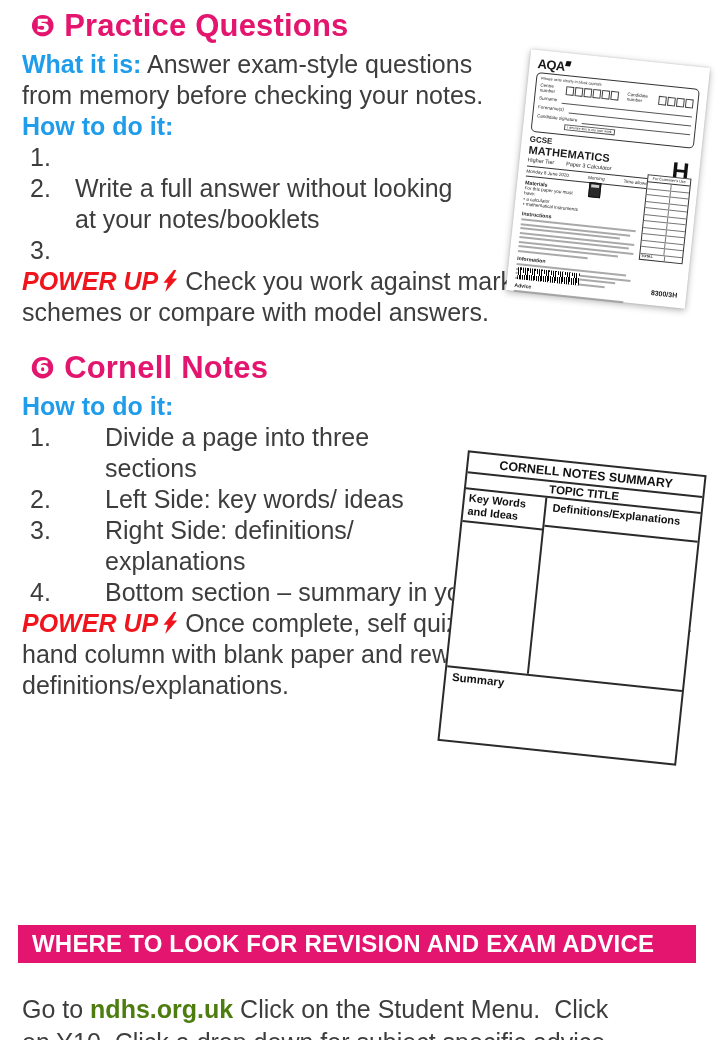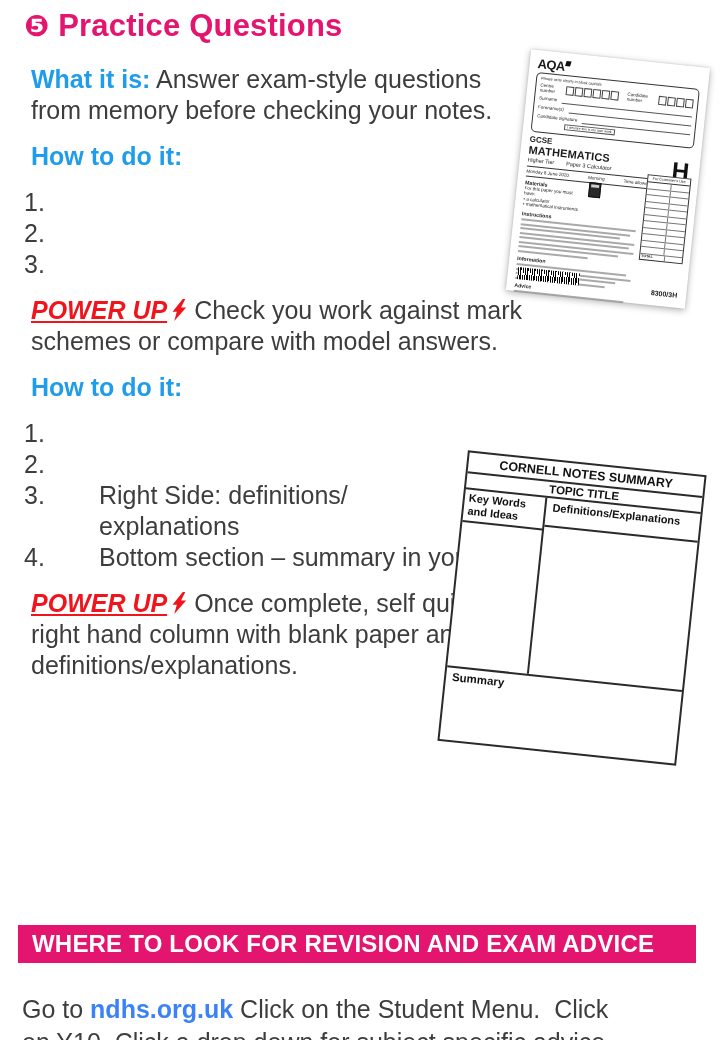--- a/index.html
+++ b/index.html
@@ -1,40 +1,40 @@
 <!DOCTYPE html>
 <html><head>
 <meta charset="utf-8">
 <style>
   html,body{margin:0;padding:0;}
   body{
     width:720px;height:1040px;background:#ffffff;position:relative;overflow:hidden;
     font-family:"Liberation Sans","DejaVu Sans",sans-serif;color:#3d3d3d;
   }
-  .content{position:absolute;left:16px;top:6px;width:676px;}
+  .content{position:absolute;left:22px;top:6px;width:676px;}
   .sec-title{font-size:31px;font-weight:bold;color:#E3156F;margin:0;padding:2px 0 5px 8px;letter-spacing:.2px;}
   .sec-title .badge{font-size:.95em;margin-right:9px;}
   .sec-title.second{margin-top:20px;}
-  .body{font-size:25px;line-height:31px;margin:15px;}
+  .body{font-size:25px;line-height:31px;margin:0;}
   .lbl{font-weight:bold;}
   .blue{color:#1F9CEA;}
   .w500{width:500px;}
   .w420{width:420px;}
   .w560{width:560px;}
   .li{display:flex;font-size:25px;line-height:31px;padding-left:8px;}
   .li .num{flex:0 0 45px;}
   .li.wide .num{flex:0 0 75px;}
   .itxt{white-space:pre-line;}
-  .plabel{color:#F0141C;font-weight:bold;font-style:italic;text-decoration:underline;}
+  .plabel{color:#F0141C;font-weight:bold;font-style:italic;}
   .bolt{vertical-align:-3px;margin:0 7px 0 3px;}
   
   .banner{position:absolute;left:18px;top:925px;width:664px;height:38px;background:#E3156F;
           color:#fff;font-weight:bold;font-size:24px;line-height:38px;padding-left:14px;letter-spacing:.2px;}
   .footer{position:absolute;left:22px;top:968px;width:676px;font-size:25px;line-height:33px;}
-  .footer .link{color:#3b82f6;font-weight:bold;}
+  .footer .link{color:#4d7c0f;font-weight:bold;}
   .prewrap{white-space:pre-wrap;}
   
   .exam{position:absolute;left:518px;top:58px;width:180px;height:242px;background:#fff;
         transform:rotate(6deg);box-shadow:0 2px 7px rgba(0,0,0,.30),0 0 2px rgba(0,0,0,.18);
         box-sizing:border-box;padding:7px 8px;color:#1a1a1a;font-size:5px;}
   .exam .logo{font-weight:bold;font-size:13px;letter-spacing:-.5px;line-height:13px;}
   .exam .logo .logosq{display:inline-block;width:5px;height:5px;background:#111;margin:0 0 5px 1px;transform:skewX(-12deg);}
   .idbox{border:1px solid #333;border-radius:5px;padding:3px 4px 4px;margin-top:2px;font-size:4.5px;color:#222;}
   .idrow{display:flex;align-items:center;margin-top:2px;gap:2px;}
   .cellrow{display:inline-flex;gap:1px;margin-left:2px;}
@@ -89,42 +89,50 @@
 
   <p class="body">
     <span class="lbl blue">How to do it:</span>
   </p>
 
   <div class="li">
     <span class="num">1.</span>
   </div>
   <div class="li">
     <span class="num">2.</span>
+    <span class="itxt">Write a full answer without looking
+at your notes/booklets</span>
   </div>
   <div class="li">
     <span class="num">3.</span>
   </div>
 
   <p class="body w560">
     <span class="plabel">POWER UP</span><svg class="bolt" width="17" height="24" viewBox="0 0 20 26">
         <path d="M15 0 L3 15 h5 L5 26 L19 10 h-6 L18 0 Z" fill="#F0141C"></path>
       </svg><span>Check you work against mark schemes or compare with model answers.</span>
   </p>
 
+  <h1 class="sec-title second">
+    <span class="badge">❻</span><span>Cornell Notes</span>
+  </h1>
 
 
   <p class="body">
     <span class="lbl blue">How to do it:</span>
   </p>
 
   <div class="li wide">
     <span class="num">1.</span>
+    <span class="itxt">Divide a page into three
+sections</span>
   </div>
   <div class="li wide">
     <span class="num">2.</span>
+    <span class="itxt">Left Side: key words/ ideas</span>
   </div>
   <div class="li wide">
     <span class="num">3.</span>
     <span class="itxt">Right Side: definitions/
 explanations</span>
   </div>
   <div class="li wide">
     <span class="num">4.</span>
     <span class="itxt">Bottom section – summary in your own words</span>
   </div>

